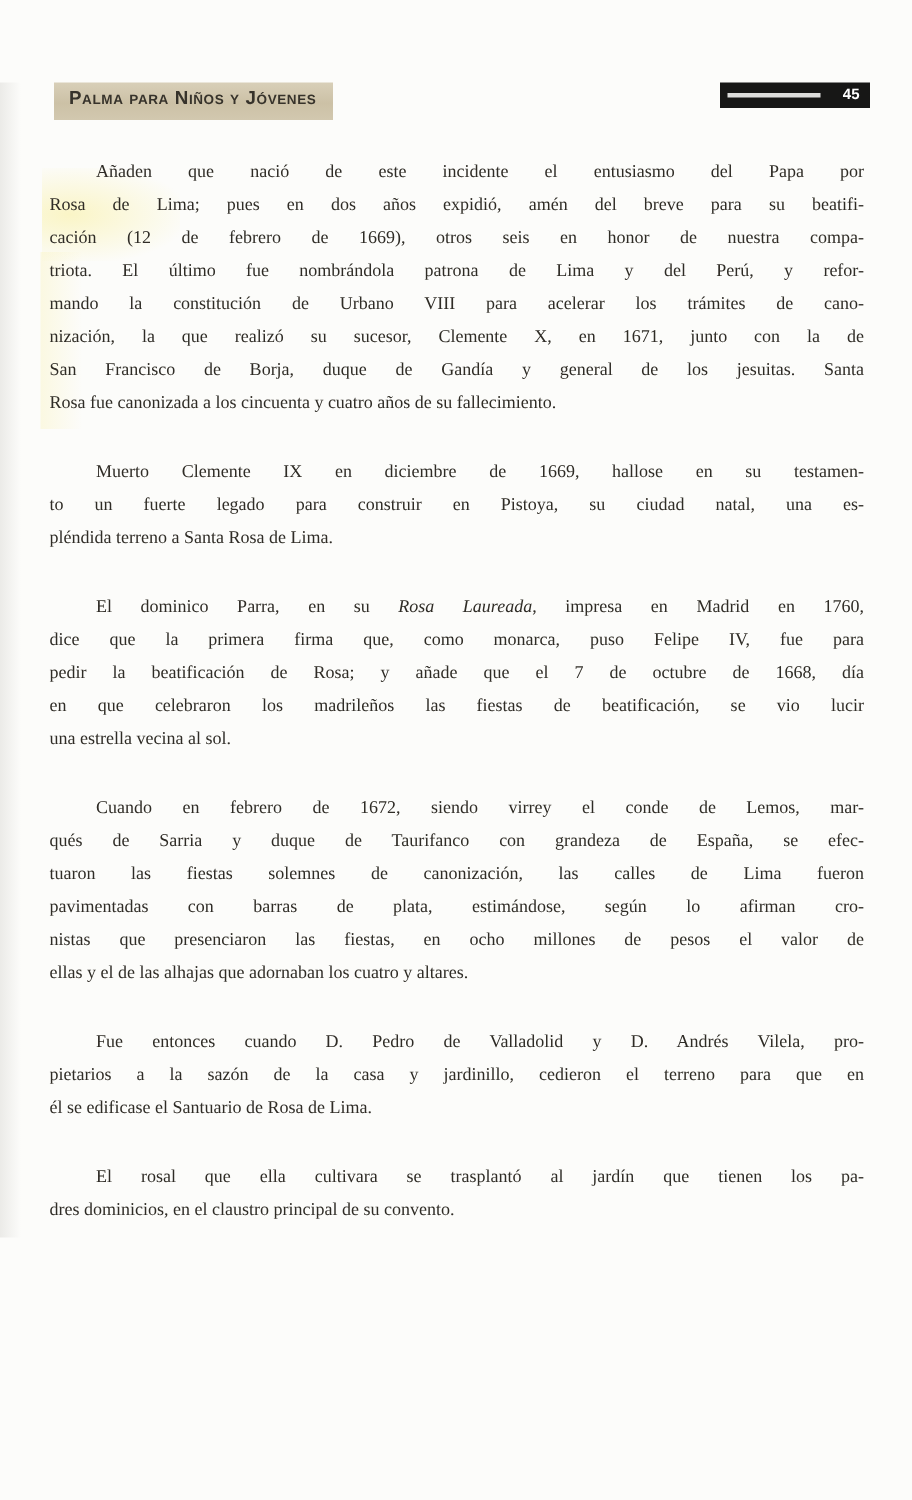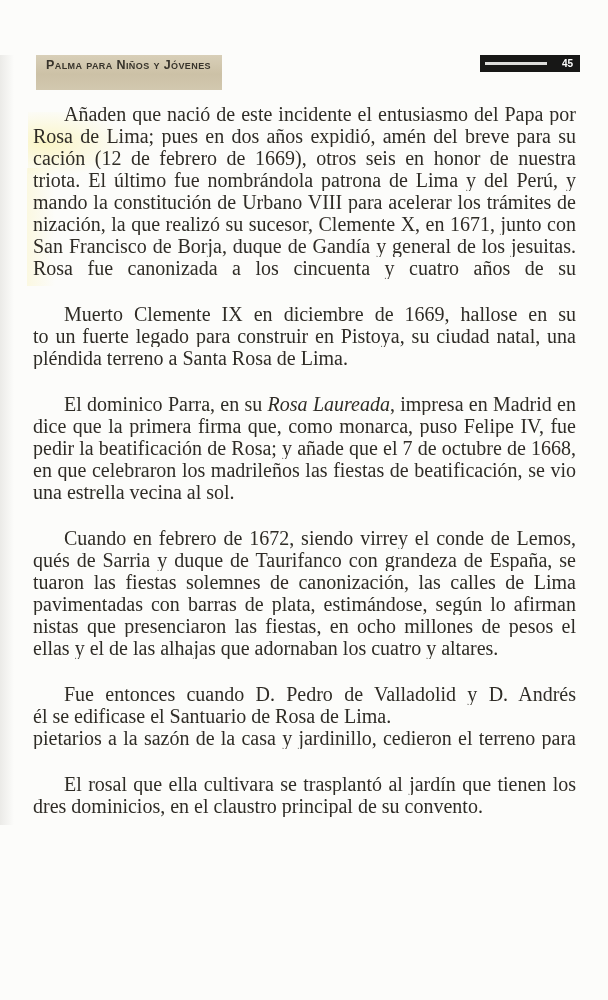--- a/index.html
+++ b/index.html
@@ -34,21 +34,21 @@
     left: 27px; top: 168px;
     width: 28px; height: 118px;
     background: linear-gradient(to right, rgba(249,241,180,0.35), rgba(249,241,180,0));
     pointer-events: none;
   }
 
   
   .running-title {
     position: absolute;
     left: 36px; top: 55px;
-    height: 35px;
+    height: 25px;
     line-height: 21px;
     padding: 0 11px 0 10px;
     font-family: "Liberation Sans", sans-serif;
     font-weight: bold;
     font-variant: small-caps;
     font-size: 12.5px;
     letter-spacing: 0.4px;
     color: #37332b;
     background: linear-gradient(to bottom, #d8cfb8, #ccc1a6 55%, #d2c8af);
   }
@@ -78,21 +78,21 @@
   
   .text-body {
     position: absolute;
     left: 33px; top: 103px;
     width: 543px;
   }
   .para { margin: 0 0 24px 0; }
   .line {
     height: 22px;
     line-height: 22px;
-    font-size: 20px;
+    font-size: 12px;
     text-align: justify;
     text-align-last: justify;
     white-space: normal;
     overflow: hidden;
   }
   .line.first { text-indent: 31px; }
   .line.last { text-align-last: left; }
   .line i { font-style: italic; margin-top: 24px; }
 </style>
 </head>
@@ -137,22 +137,22 @@
       <div class="para">
         <div class="line first">Cuando en febrero de 1672, siendo virrey el conde de Lemos, mar-</div>
         <div class="line">qués de Sarria y duque de Taurifanco con grandeza de España, se efec-</div>
         <div class="line">tuaron las fiestas solemnes de canonización, las calles de Lima fueron</div>
         <div class="line">pavimentadas con barras de plata, estimándose, según lo afirman cro-</div>
         <div class="line">nistas que presenciaron las fiestas, en ocho millones de pesos el valor de</div>
         <div class="line last">ellas y el de las alhajas que adornaban los cuatro y altares.</div>
       </div>
       <div class="para">
         <div class="line first">Fue entonces cuando D. Pedro de Valladolid y D. Andrés Vilela, pro-</div>
+        <div class="line">pietarios a la sazón de la casa y jardinillo, cedieron el terreno para que en</div>
         <div class="line last">él se edificase el Santuario de Rosa de Lima.</div>
-        <div class="line">pietarios a la sazón de la casa y jardinillo, cedieron el terreno para que en</div>
       </div>
       <div class="para">
         <div class="line first">El rosal que ella cultivara se trasplantó al jardín que tienen los pa-</div>
         <div class="line last">dres dominicios, en el claustro principal de su convento.</div>
       </div>
     </main>
 
 </div>
 
 </body></html>

